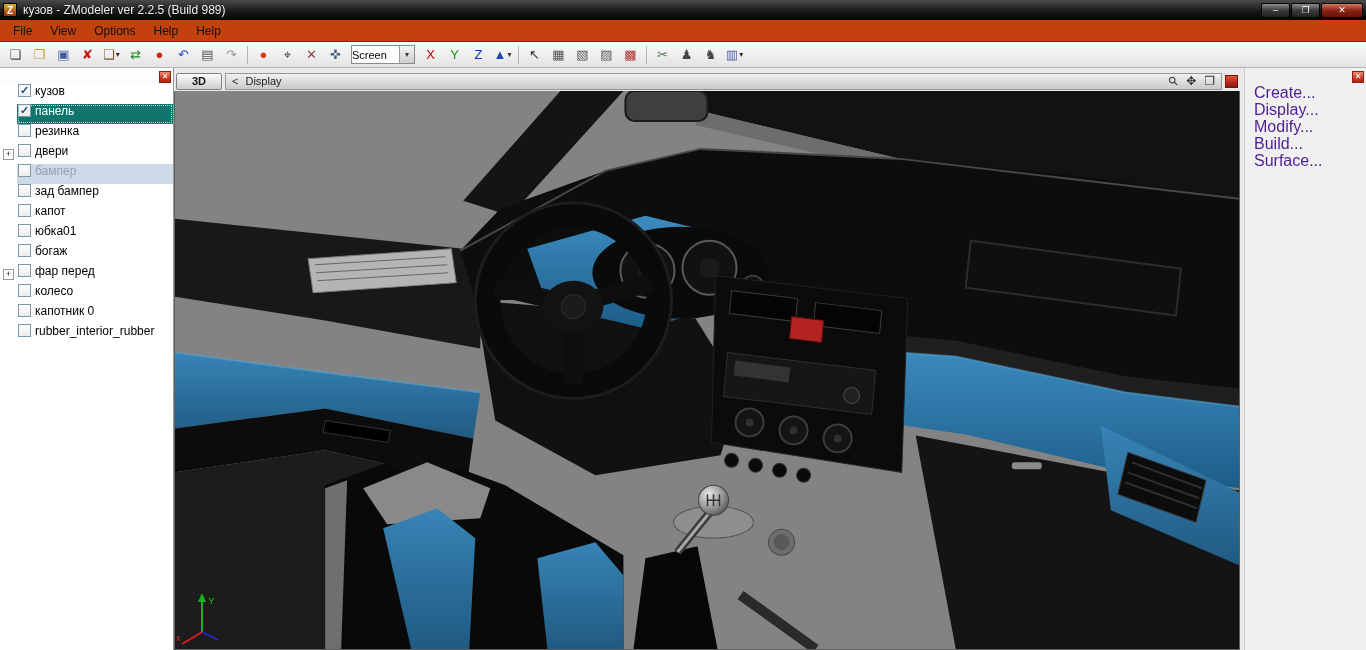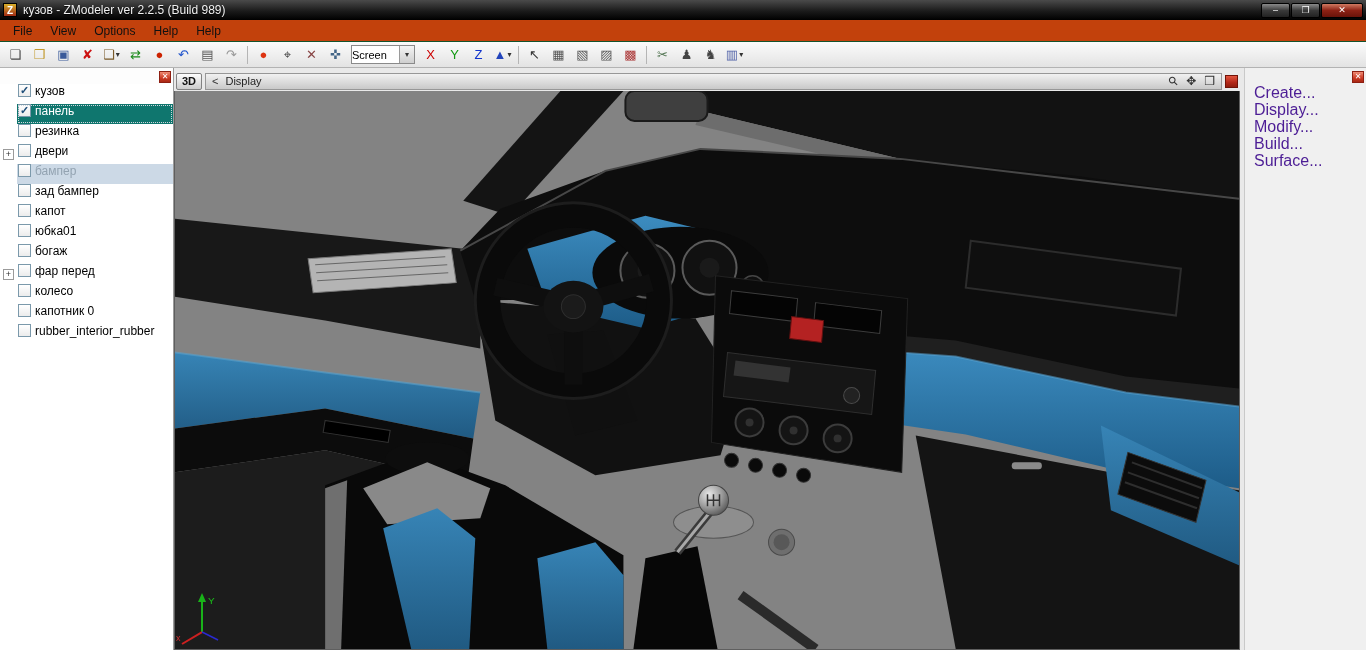--- a/index.html
+++ b/index.html
@@ -42,21 +42,21 @@
   .row.exp .expander{visibility:visible;}
   .row.exp .expander::before{content:"+";}
   .hl{display:flex;align-items:flex-start;flex:1;height:100%;gap:4px;padding-left:1px;}
   .checkbox{width:13px;height:13px;flex:none;border:1px solid #7b99ab;background:linear-gradient(#fff,#ececec);font-size:11px;line-height:11px;text-align:center;color:#1f4e79;font-weight:bold;}
   .row.checked .checkbox::before{content:"✓";}
   .row.selected .hl{background:#0f766e;color:#fff;outline:1px dotted #cfd6dc;outline-offset:-2px;}
   .row.insel .hl{background:#ccd9e6;color:#93a3b1;}
   
   .center{flex:1;display:flex;flex-direction:column;padding-top:3px;min-width:0;}
   .vp-header{height:20px;display:flex;align-items:center;gap:3px;padding:0 2px;flex:none;}
-  .vp-mode{width:26px;height:17px;background:linear-gradient(#fdfdfd,#cccccc);border:1px solid #828282;border-radius:2px;font-size:11px;font-weight:bold;color:#111;padding:0;line-height:14px;cursor:default;}
+  .vp-mode{width:46px;height:17px;background:linear-gradient(#fdfdfd,#cccccc);border:1px solid #828282;border-radius:2px;font-size:11px;font-weight:bold;color:#111;padding:0;line-height:14px;cursor:default;}
   .vp-bar{flex:1;height:17px;background:linear-gradient(#f1f1f1,#c9c9c9);border:1px solid #979797;display:flex;align-items:center;padding:0 6px;font-size:11px;color:#222;gap:7px;min-width:0;}
   .vp-back{color:#333;font-size:11px;}
   .vp-title{color:#222;}
   .vp-icons{margin-left:auto;display:flex;gap:8px;align-items:center;}
   .vpi{font-size:12px;color:#333;line-height:1;display:inline-block;}
   .vpi.zoom{transform:rotate(-45deg);}
   .vp-close{width:13px;height:13px;background:linear-gradient(#e2543e,#b22718 60%,#911d0e);border:1px solid #701308;flex:none;}
   .vp-canvas{flex:1;position:relative;background:#838383;border:1px solid #5f5f5f;border-top:none;min-height:0;}
   .vp-canvas svg{position:absolute;inset:0;width:100%;height:100%;display:block;}
   

